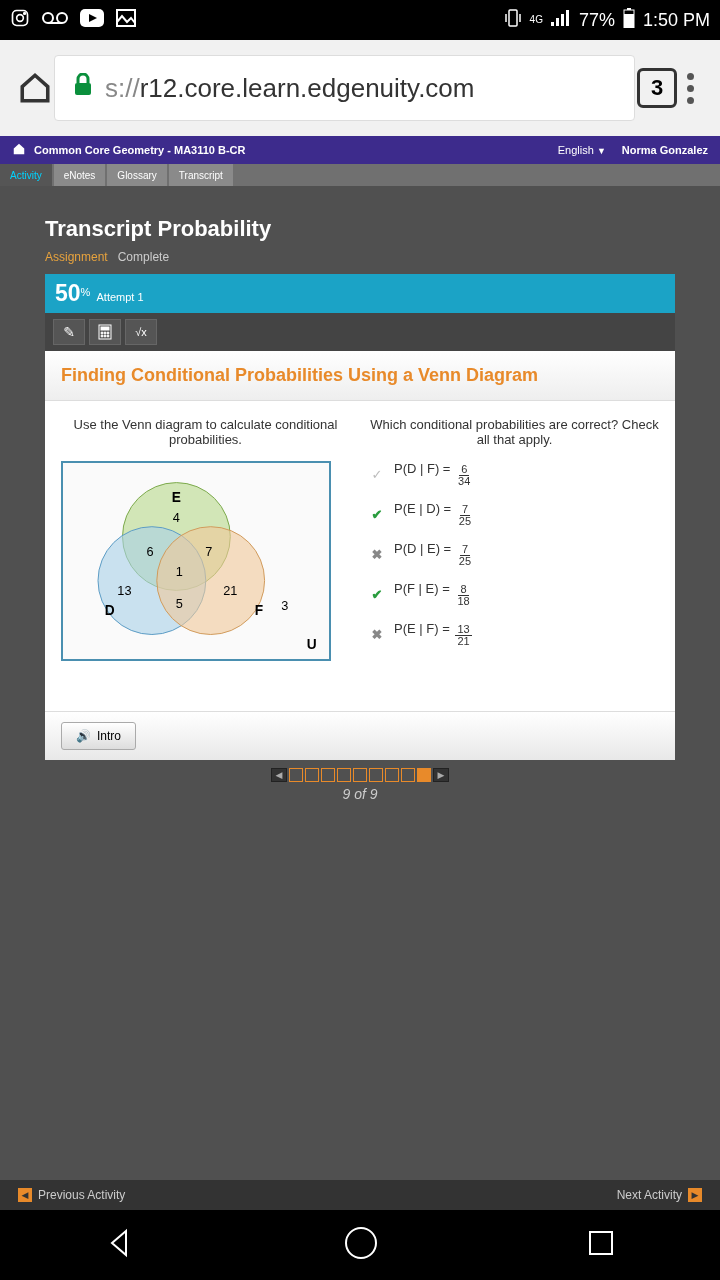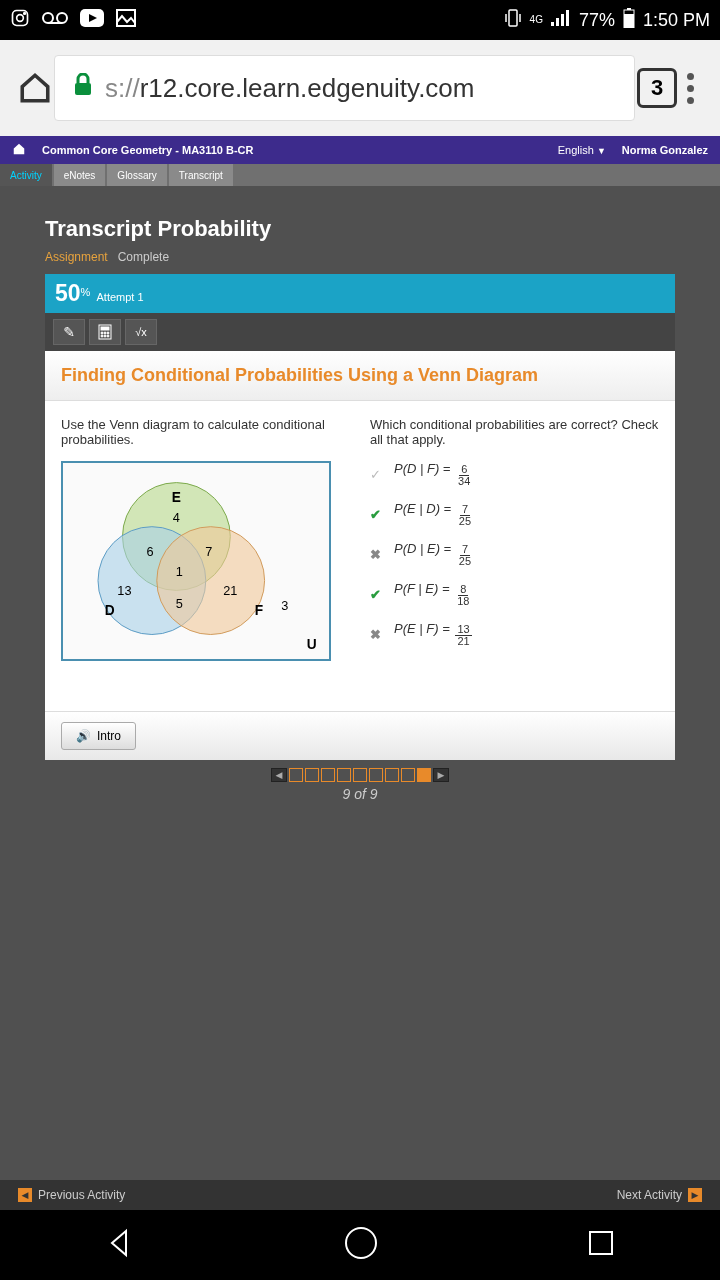--- a/index.html
+++ b/index.html
@@ -10,21 +10,21 @@
 .status-right { margin-left: auto; display: flex; gap: 8px; align-items: center; }
 
 .browser-bar { height: 96px; background: #f1f1f1; display: flex; align-items: center; padding: 0 18px; gap: 2px; }
 .home-btn { width: 34px; height: 34px; }
 .url-box { flex: 1; background: #fff; border: 1px solid #ddd; border-radius: 4px; height: 66px; display: flex; align-items: center; padding: 0 18px; font-size: 26px; color: #333; gap: 12px; }
 .url-lock { color: #0a8f3c; }
 .tab-count { width: 40px; height: 40px; border: 3px solid #333; border-radius: 6px; display: flex; align-items: center; justify-content: center; font-weight: bold; font-size: 22px; }
 .menu-dots { display: flex; flex-direction: column; gap: 5px; padding: 0 8px; }
 .menu-dots span { width: 7px; height: 7px; background: #555; border-radius: 50%; }
 
-.course-header { background: #3d2b8c; color: #fff; height: 28px; display: flex; align-items: center; padding: 0 12px; font-size: 11px; gap: 16px; }
+.course-header { background: #3d2b8c; color: #fff; height: 28px; display: flex; align-items: center; padding: 0 12px; font-size: 11px; gap: 8px; }
 .course-header .right { margin-left: auto; display: flex; gap: 16px; align-items: center; padding-left: 12px; }
 .chev-down { font-size: 9px; }
 
 .tabs-bar { background: #707070; height: 22px; display: flex; }
 .tab { padding: 0 10px; font-size: 10px; display: flex; align-items: center; background: #8a8a8a; color: #fff; margin-right: 2px; cursor: pointer; }
 .tab.active { background: #555; color: #00d4ff; }
 
 .content-area { background: #505050; padding: 30px 45px 16px; }
 .lesson-title { color: #fff; font-size: 22px; font-weight: bold; margin-bottom: 8px; }
 .lesson-sub { font-size: 12px; margin-bottom: 10px; }
@@ -33,37 +33,37 @@
 .score-bar { background: #1ba3c6; color: #fff; padding: 6px 10px; font-size: 11px; }
 .score-bar .pct { font-size: 23px; font-weight: bold; }
 .score-bar .sup { font-size: 11px; vertical-align: super; }
 
 .toolbar { background: #444; padding: 6px 8px; display: flex; gap: 4px; }
 .tool-btn { width: 32px; height: 26px; background: #555; border: 1px solid #666; display: flex; align-items: center; justify-content: center; color: #fff; font-size: 14px; }
 
 .card { background: #fff; }
 .card-header { background: linear-gradient(#fff,#eee); padding: 14px 16px; border-bottom: 1px solid #ddd; }
 .card-header h2 { color: #e88a2a; font-size: 18px; font-weight: bold; }
-.card-body { display: flex; padding: 16px; gap: 20px; min-height: 310px; }
+.card-body { display: flex; padding: 16px; gap: 20px; min-height: 310px; text-align: center; }
 .col { flex: 1; font-size: 13px; color: #333; }
 .col p { margin-bottom: 14px; }
 
 .venn-box { border: 2px solid #4a8fb0; width: 270px; height: 200px; position: relative; background: #fafafa; }
 .venn-box svg { width: 100%; height: 100%; }
 
 .answers { margin-top: 6px; }
 .ans-row { display: flex; align-items: center; gap: 10px; margin-bottom: 14px; font-size: 13px; }
 .mark { width: 14px; font-size: 13px; }
 .mark.grey { color: #bbb; }
 .mark.green { color: #2a9d3f; font-weight: bold; }
 .mark.red { color: #888; font-weight: bold; }
 .frac { display: inline-flex; flex-direction: column; align-items: center; font-size: 11px; line-height: 1; margin-left: 2px; }
 .frac .n { border-bottom: 1px solid #333; padding: 0 2px; }
 .frac .d { padding: 0 2px; }
-.eq { font-style: italic; }
+.eq { }
 
 .card-footer { background: linear-gradient(#fff,#e8e8e8); padding: 10px 16px; border-top: 1px solid #ddd; }
 .intro-btn { background: linear-gradient(#fff,#ddd); border: 1px solid #aaa; border-radius: 3px; padding: 6px 14px; font-size: 12px; display: inline-flex; align-items: center; gap: 6px; cursor: pointer; }
 
 .pager { display: flex; justify-content: center; align-items: center; gap: 2px; margin-top: 8px; }
 .pg-arrow { width: 16px; height: 14px; background: #333; color: #aaa; font-size: 9px; display: flex; align-items: center; justify-content: center; border: 1px solid #222; cursor: pointer; }
 .pg-box { width: 14px; height: 14px; border: 1px solid #e88a2a; background: transparent; cursor: pointer; }
 .pg-box.active { background: #e88a2a; }
 .pg-text { text-align: center; color: #ccc; font-size: 14px; font-style: italic; margin-top: 4px; }
 

